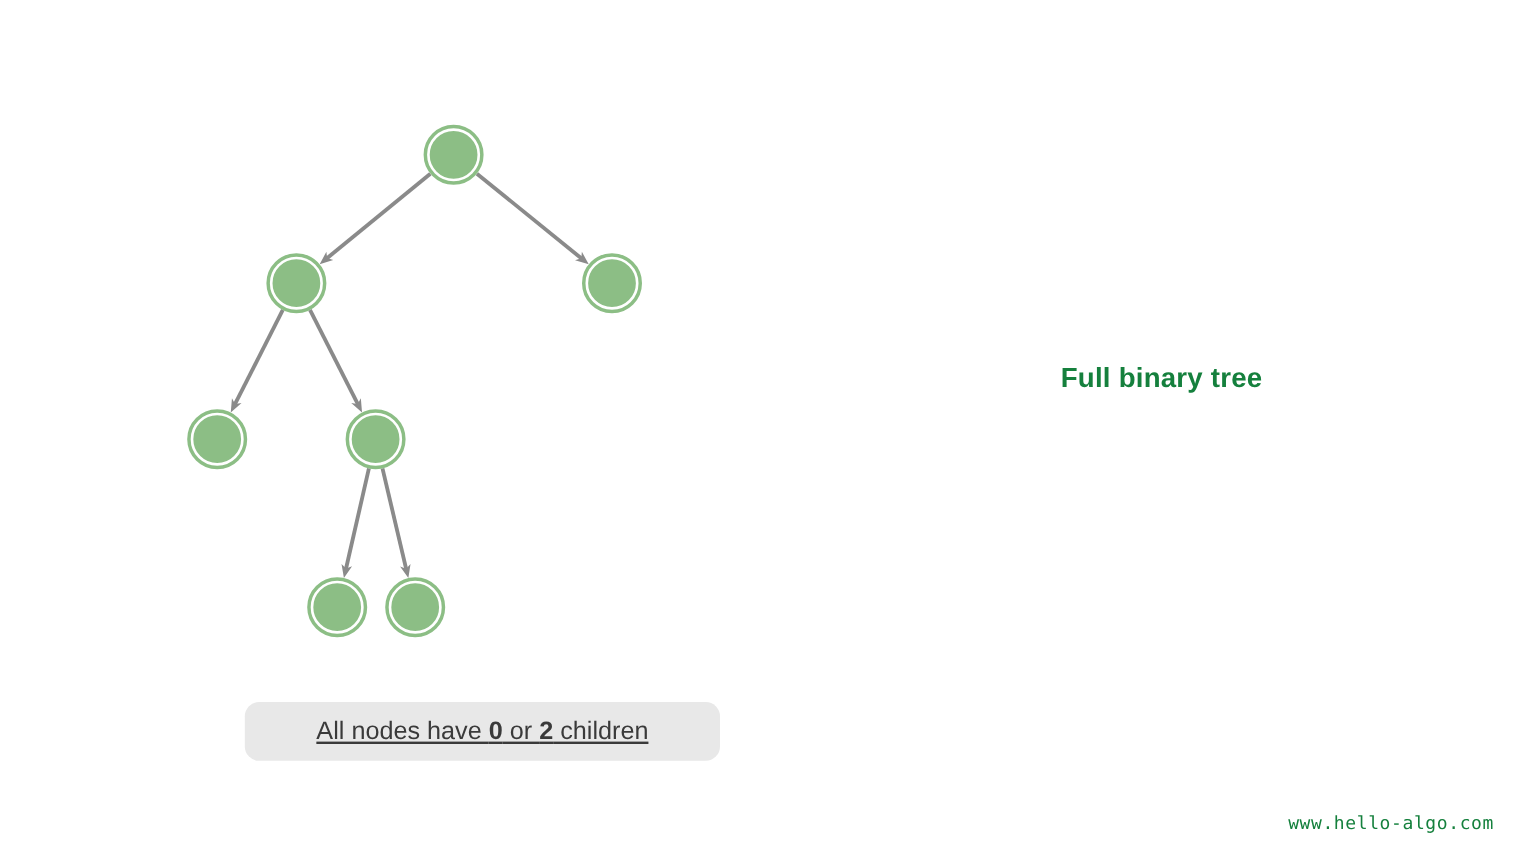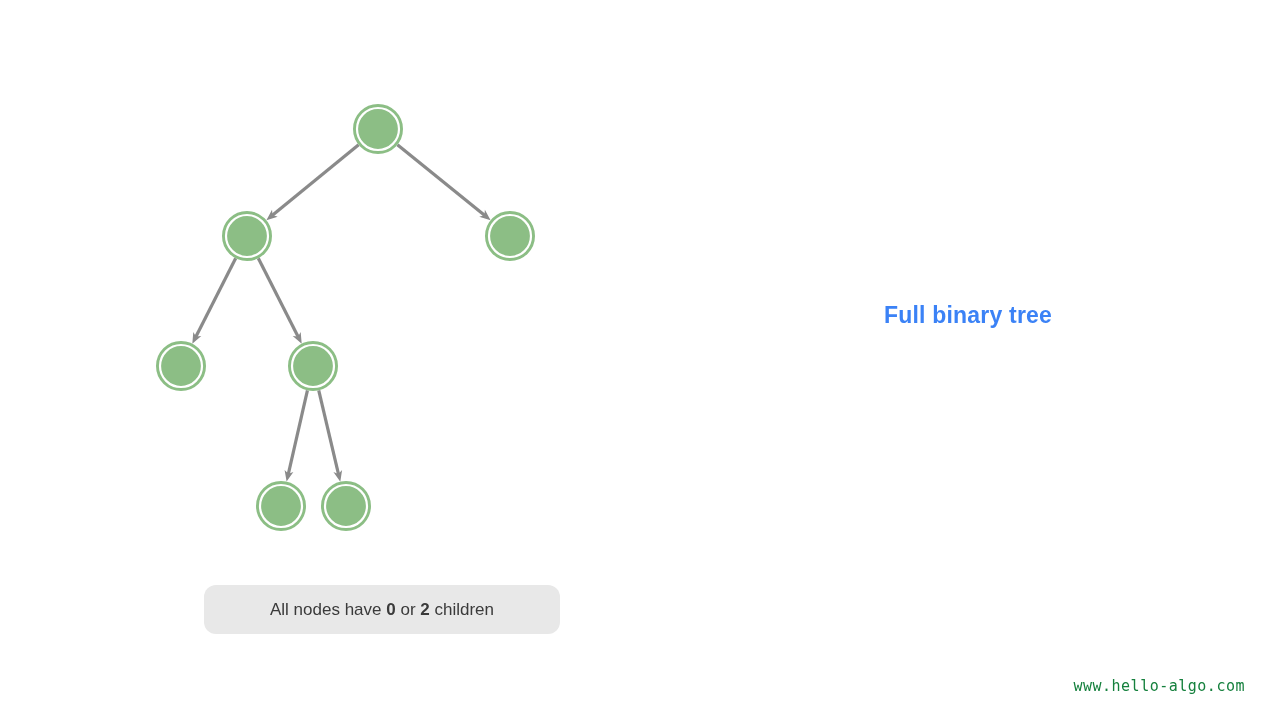--- a/index.html
+++ b/index.html
@@ -29,28 +29,29 @@
     transform: translate(-50%, -50%);
     font-size: 23px;
     font-weight: bold;
     letter-spacing: 0.2px;
     white-space: nowrap;
   }
   .caption-pill {
     position: absolute;
     left: 204px;
     top: 585px;
-    width: 356px;
+    width: 396px;
     height: 49px;
     border-radius: 12px;
     display: flex;
     align-items: center;
     justify-content: center;
-    font-size: 17px;
+    font-size: 21px;
     white-space: nowrap;
+    text-decoration: underline;
   }
   .caption-pill span { white-space: pre; }
   .caption-bold { font-weight: bold; }
   .watermark {
     position: absolute;
     right: 35px;
     top: 677px;
     font-family: "DejaVu Sans Mono", monospace;
     font-size: 15px;
     letter-spacing: 0.5px;
@@ -97,21 +98,21 @@
       <g>
         <circle cx="281" cy="506" r="24" fill="#8cbe85" stroke="#8cbe85" stroke-width="2"></circle>
         <circle cx="281" cy="506" r="21" fill="none" stroke="#ffffff" stroke-width="2.2"></circle>
       </g>
       <g>
         <circle cx="346" cy="506" r="24" fill="#8cbe85" stroke="#8cbe85" stroke-width="2"></circle>
         <circle cx="346" cy="506" r="21" fill="none" stroke="#ffffff" stroke-width="2.2"></circle>
       </g>
     </svg>
 
-  <div class="figure-title" style="color: #3b82f6;">Full binary tree</div>
+  <div class="figure-title" style="color: #15803d;">Full binary tree</div>
 
   <div class="caption-pill" style="background: rgb(232, 232, 232); color: rgb(58, 58, 58);">
     <span>All nodes have </span>
     <span class="caption-bold">0</span>
     <span> or </span>
     <span class="caption-bold">2</span>
     <span> children</span>
   </div>
 
   <div class="watermark" style="color: #15803d;">www.hello-algo.com</div>

